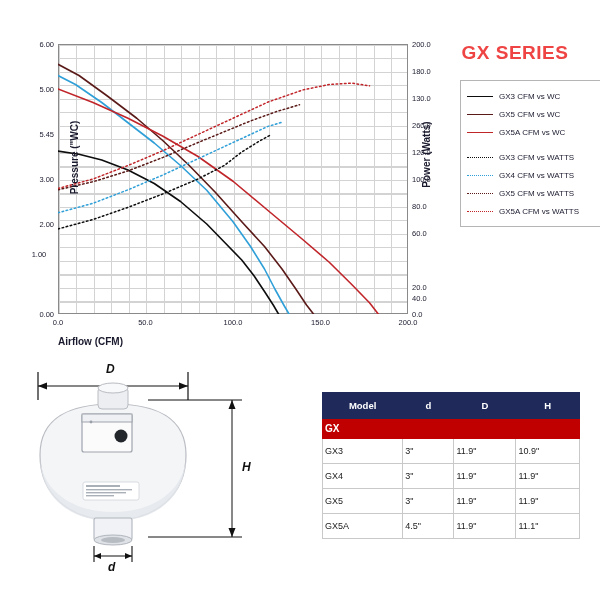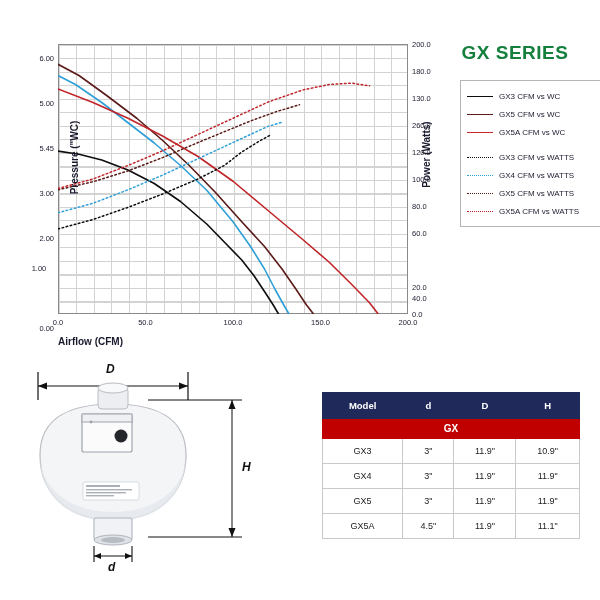--- a/index.html
+++ b/index.html
@@ -27,21 +27,21 @@
 
   #chart-title {
     position: absolute;
     left: 440px;
     top: 42px;
     width: 150px;
     text-align: center;
     font-size: 19px;
     font-weight: bold;
     letter-spacing: 0.5px;
-    color: #15803d;
+    color: #ef4444;
   }
 
   #plot-area {
     position: absolute;
     left: 58px;
     top: 44px;
     width: 350px;
     height: 270px;
   }
 
@@ -73,21 +73,20 @@
     transform: translateX(-50%);
     white-space: nowrap;
   }
   .tick-yl {
     position: absolute;
     font-size: 7.5px;
     color: #1a1a2e;
     text-align: right;
     transform: translateY(-50%);
     white-space: nowrap;
-    margin-top: 14px;
   }
   .tick-yr {
     position: absolute;
     font-size: 7.5px;
     color: #1a1a2e;
     text-align: left;
     transform: translateY(-50%);
     white-space: nowrap;
   }
 
@@ -183,21 +182,20 @@
     background: #1f2a5a;
     color: #ffffff;
     font-size: 9.5px;
     font-weight: bold;
     padding: 7px 2px;
     border: 1px solid #1f2a5a;
     text-align: center;
   }
   #spec-table td {
     border: 1px solid #c9c9c9;
-    text-align: center;
     padding: 7px 2px;
     color: #222;
     background: #ffffff;
   }
   #spec-table tr.group-row td {
     background: #c00000;
     color: #ffffff;
     font-weight: bold;
     font-size: 10px;
     border: 1px solid #c00000;

